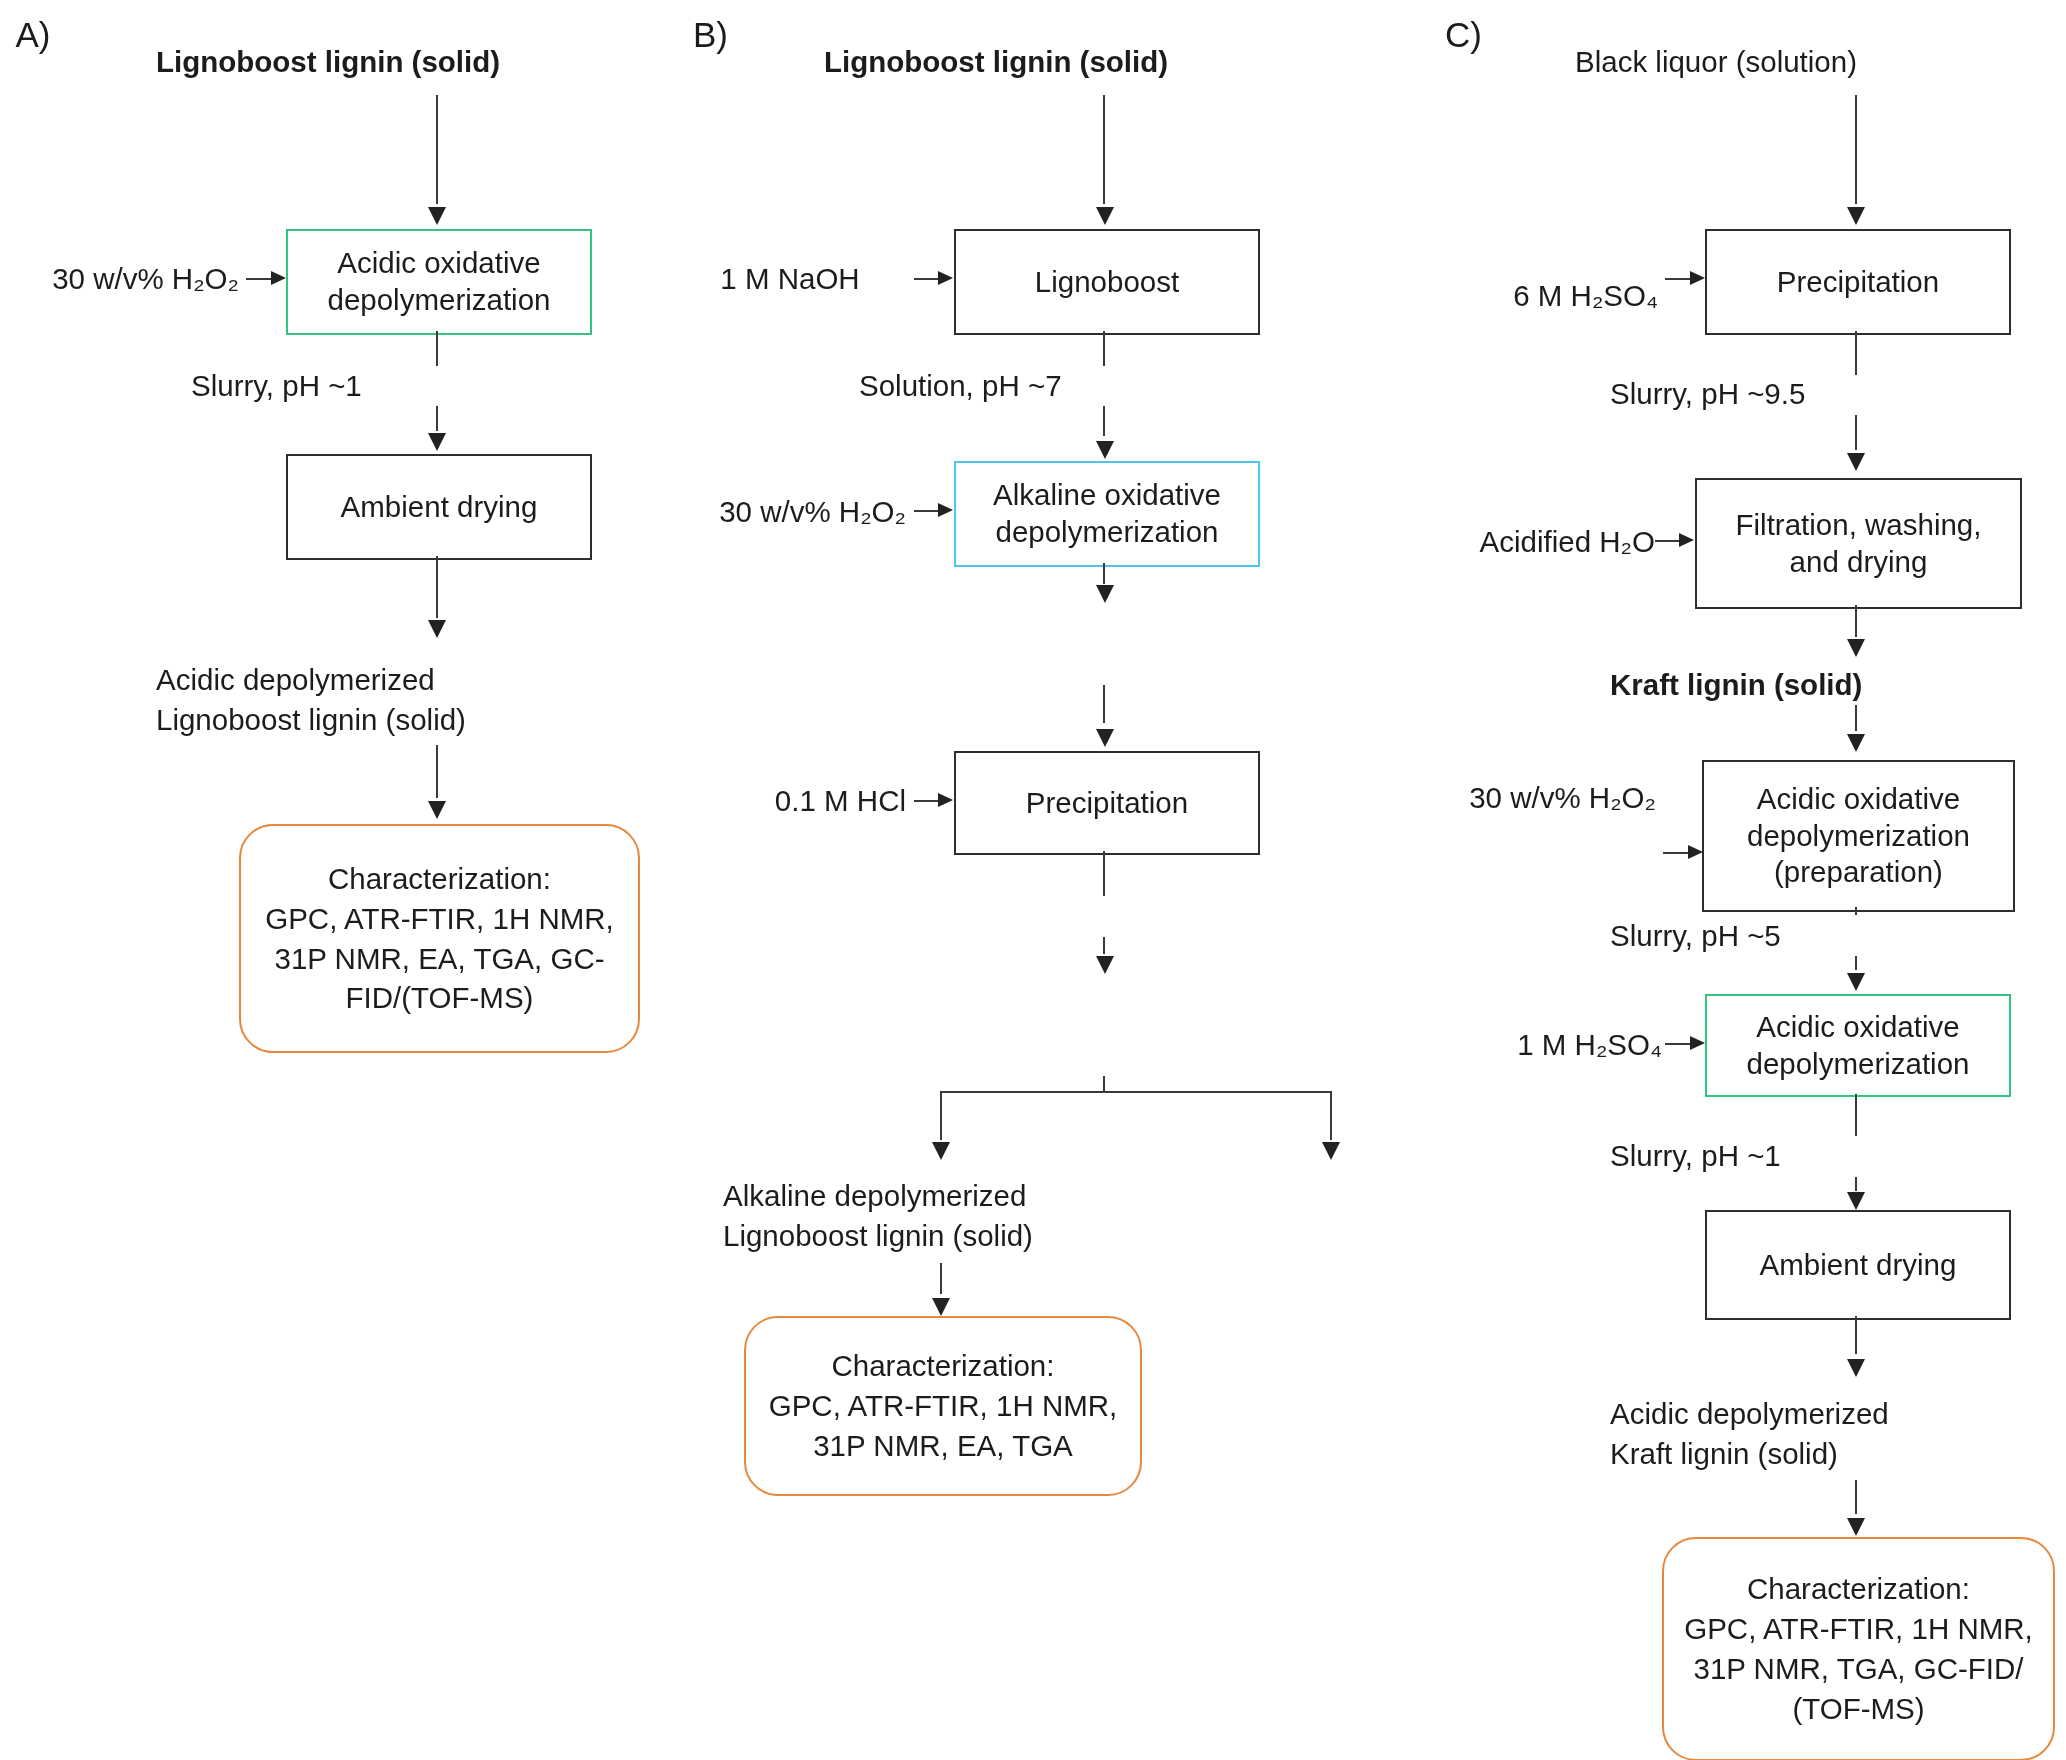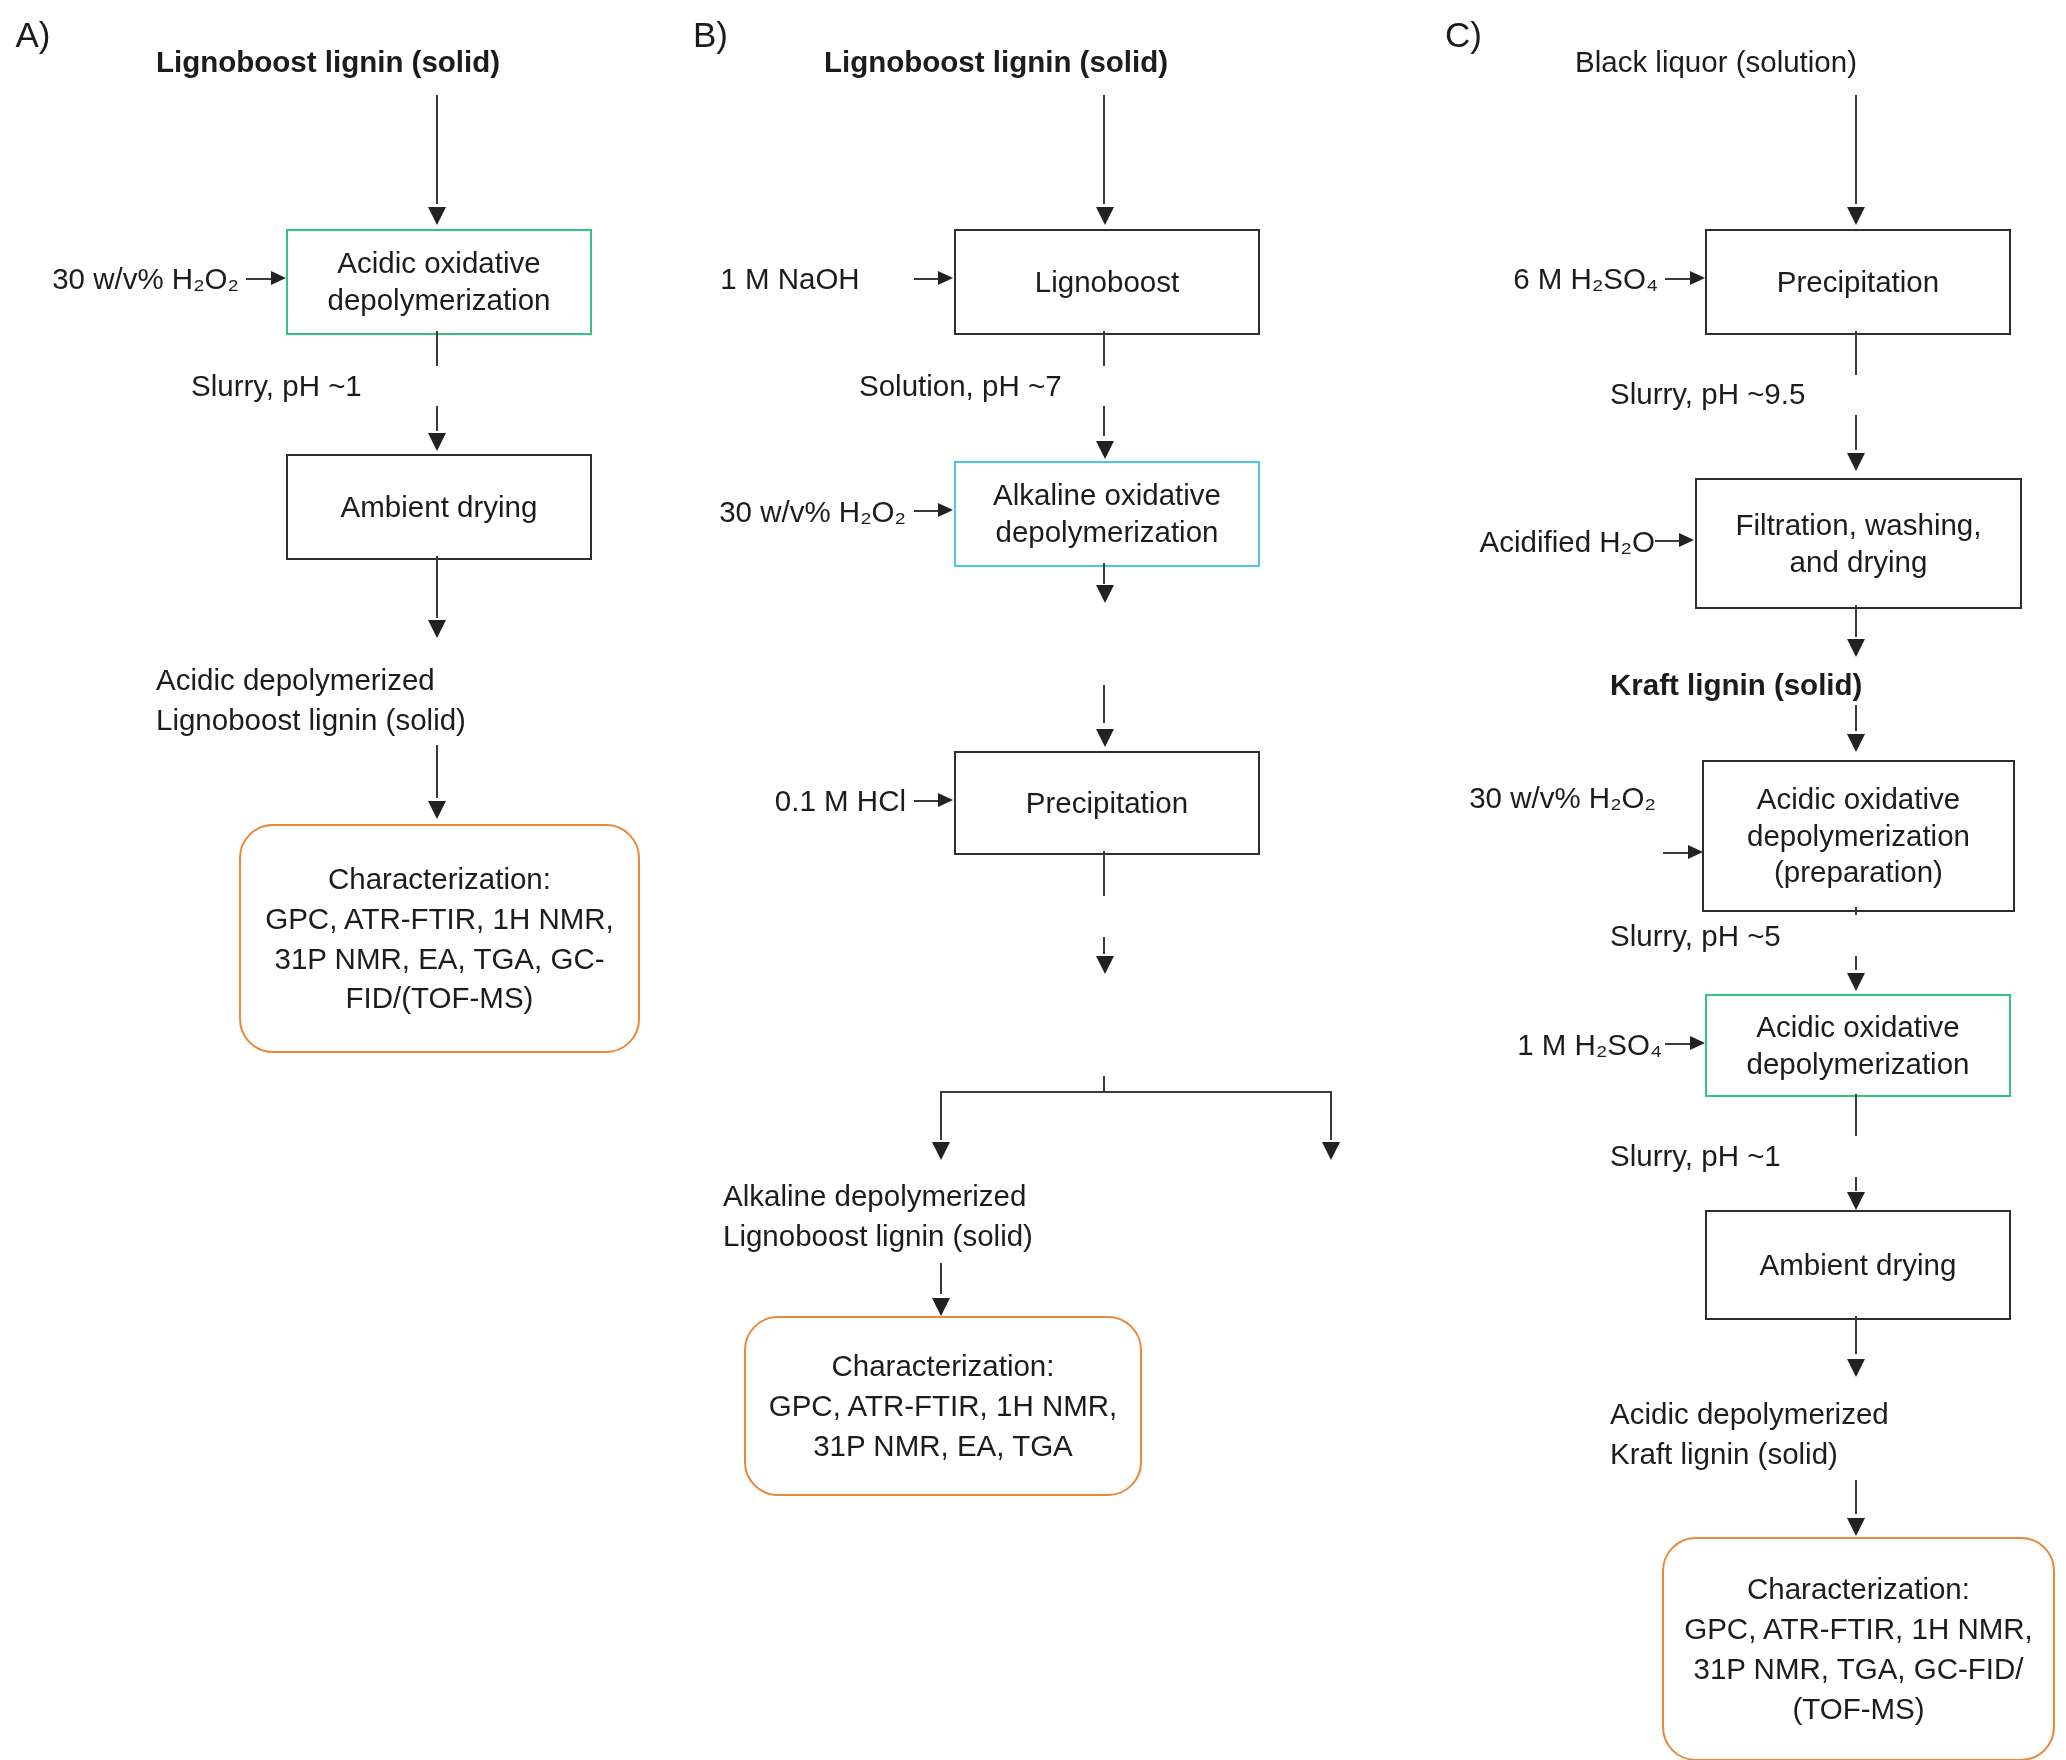--- a/index.html
+++ b/index.html
@@ -126,21 +126,21 @@
 GPC, ATR-FTIR, 1H NMR,
 31P NMR, EA, TGA</div>
 
   <div class="t pl" style="left:1445px;top:10.5px;">C)</div>
   <div class="t" style="left:1575px;top:42px;width:563px;">Black liquor (solution)</div>
 
   <div class="vl" style="left:1855px;top:95px;height:109px;"></div>
   <div class="ah" style="left:1847px;top:207px;"></div>
 
   <div class="box" style="left:1705px;top:229px;width:302px;height:102px;">Precipitation</div>
-  <div class="t side" style="left:1426px;top:259px;width:232px;">6 M H₂SO₄</div>
+  <div class="t side" style="left:1426px;top:276px;width:232px;">6 M H₂SO₄</div>
   <div class="hl" style="left:1665px;top:278px;width:32px;"></div>
   <div class="ahr" style="left:1690px;top:271px;"></div>
 
   <div class="vl" style="left:1855px;top:331px;height:44px;"></div>
   <div class="t" style="left:1610px;top:374px;width:492px;">Slurry, pH ~9.5</div>
 
   <div class="vl" style="left:1855px;top:415px;height:35px;"></div>
   <div class="ah" style="left:1847px;top:453px;"></div>
 
   <div class="box" style="left:1695px;top:478px;width:323px;height:127px;">Filtration, washing,

